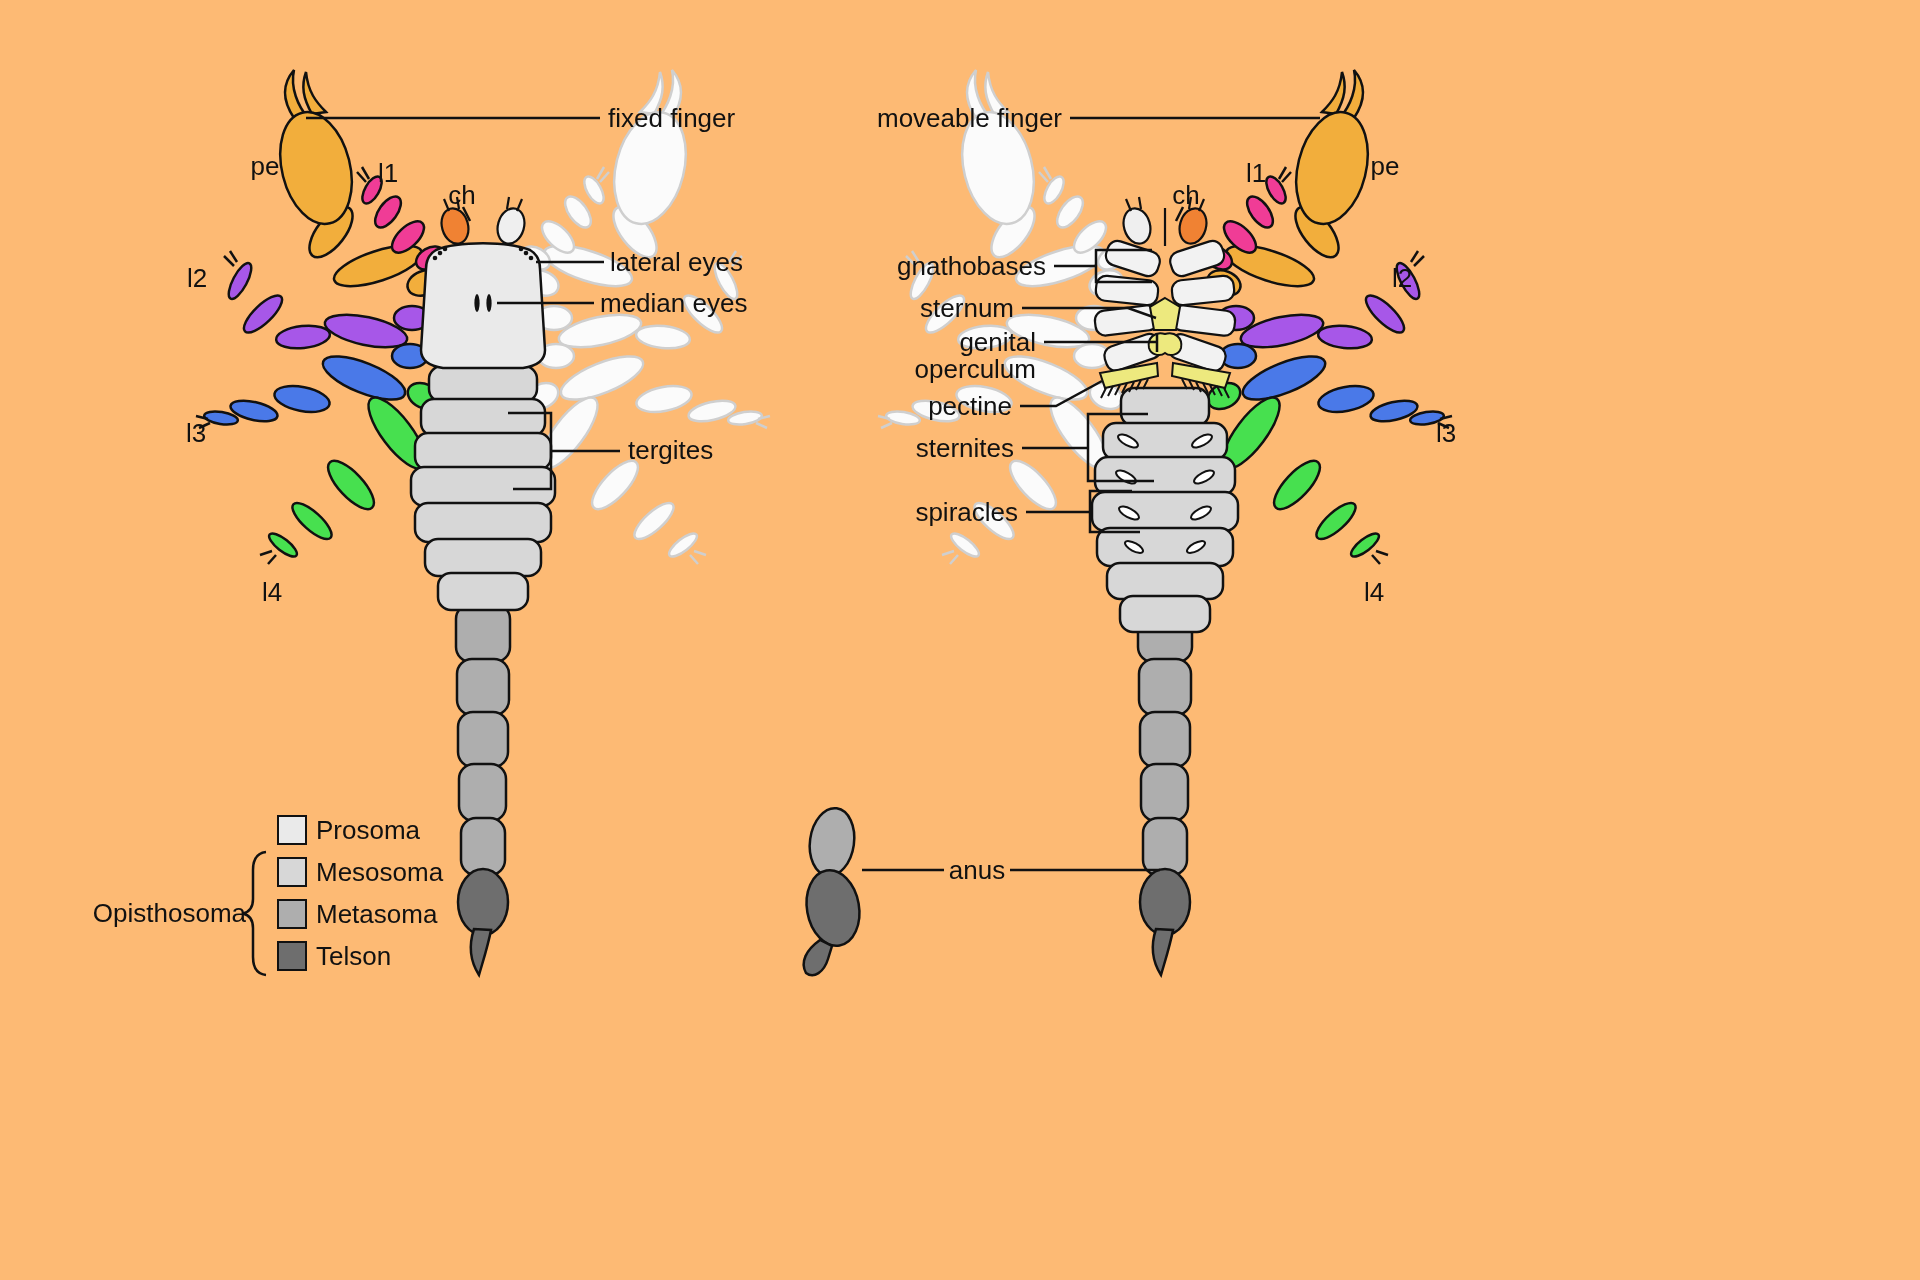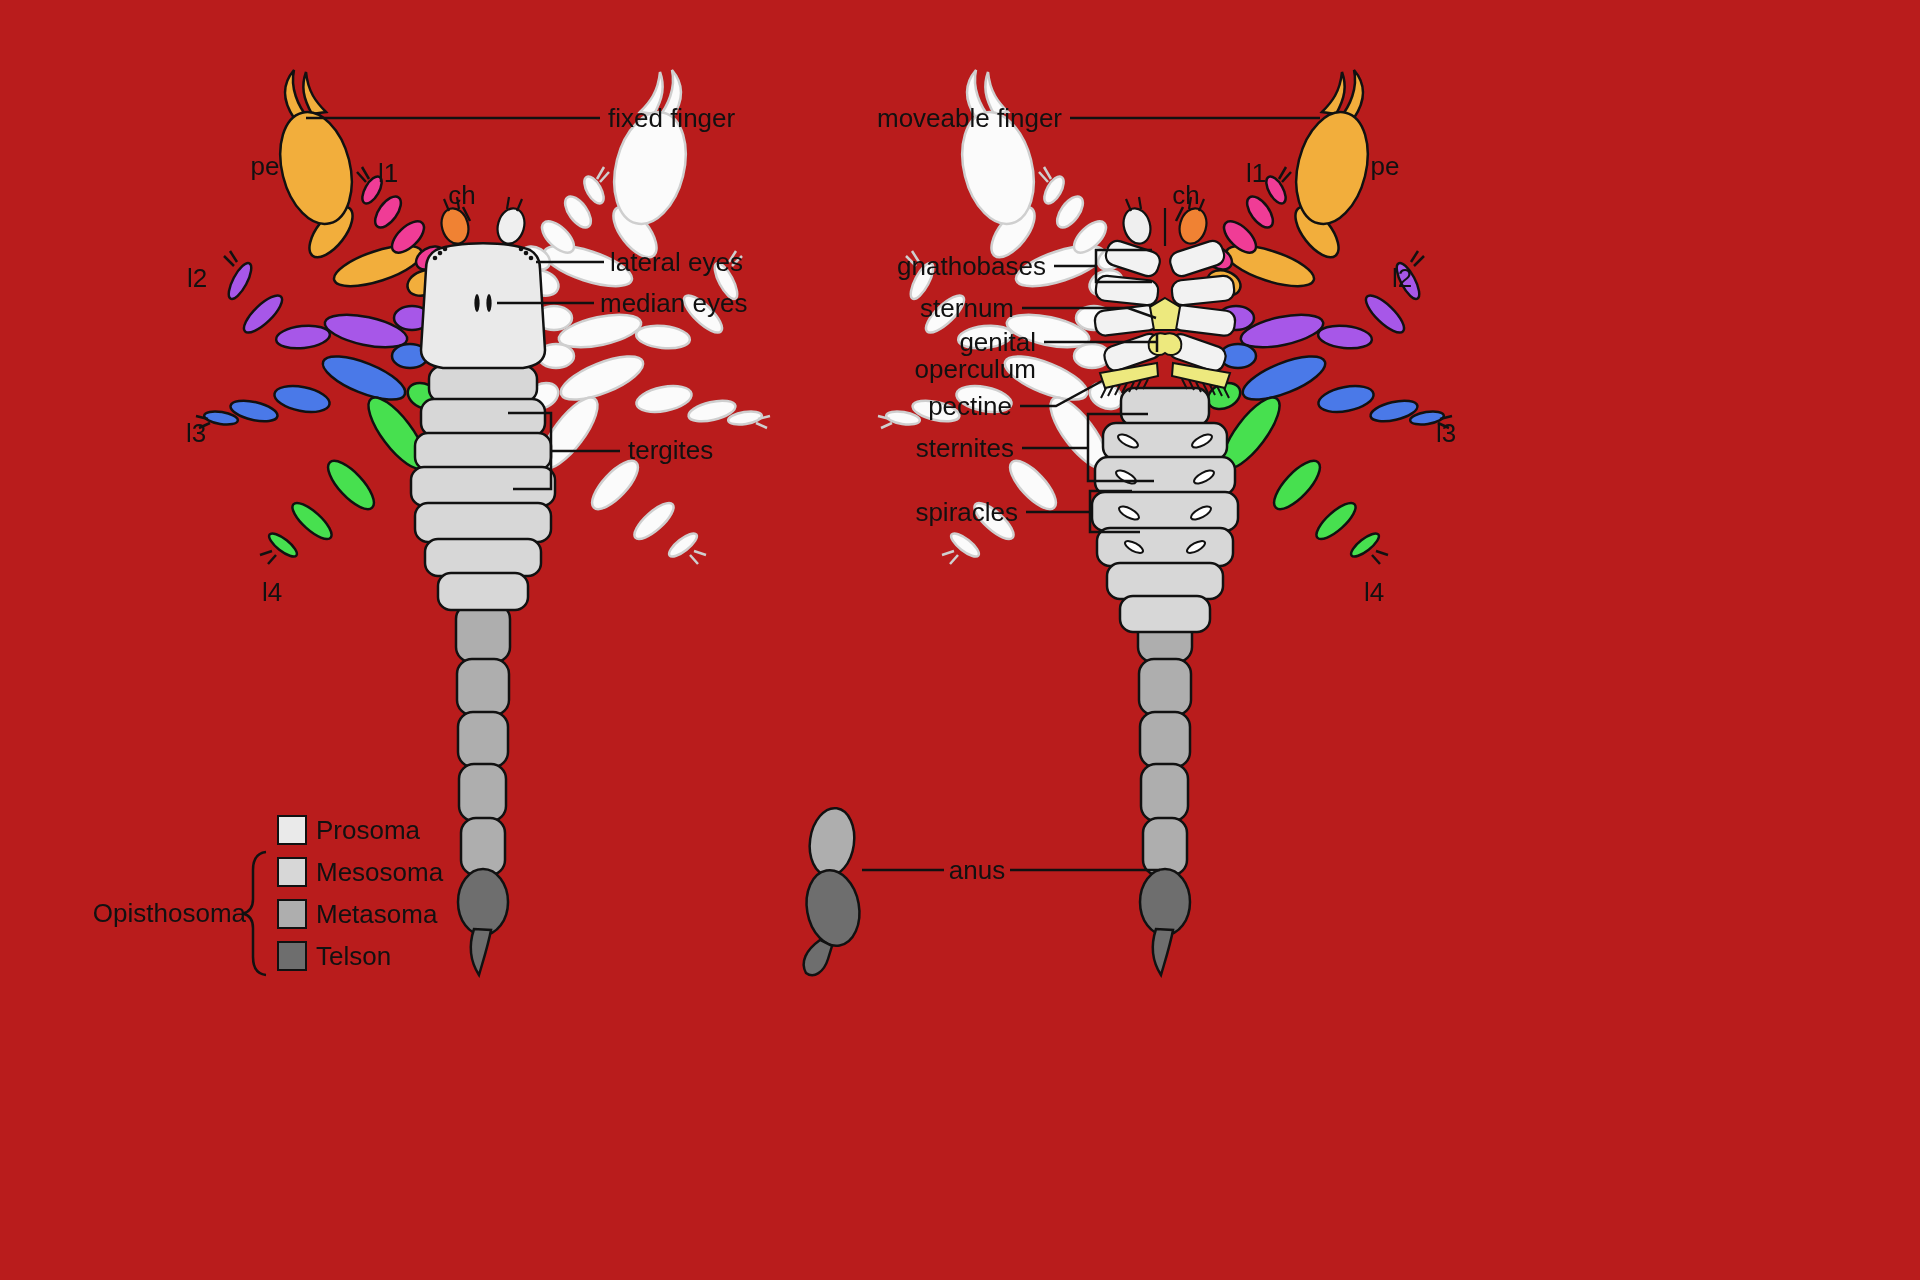--- a/index.html
+++ b/index.html
@@ -1,16 +1,16 @@
 <!DOCTYPE html>
 <html><head>
 <meta charset="utf-8">
 <style>
   html,body{margin:0;padding:0;background:#ffffff;}
-  .canvas{position:relative;width:1920px;height:1280px;background:#b91c1c;overflow:hidden;}
+  .canvas{position:relative;width:1920px;height:1280px;background:#fdba74;overflow:hidden;}
   svg{display:block;}
   text{font-family:"Liberation Sans", sans-serif;font-size:26px;fill:#111;dominant-baseline:central;}
   .ann{stroke:#111;stroke-width:2.5;fill:none;stroke-linecap:butt;}
 </style>
 </head>
 <body>
 
 <div class="canvas">
 <svg width="1920" height="1280" viewBox="0 0 1920 1280">
 

